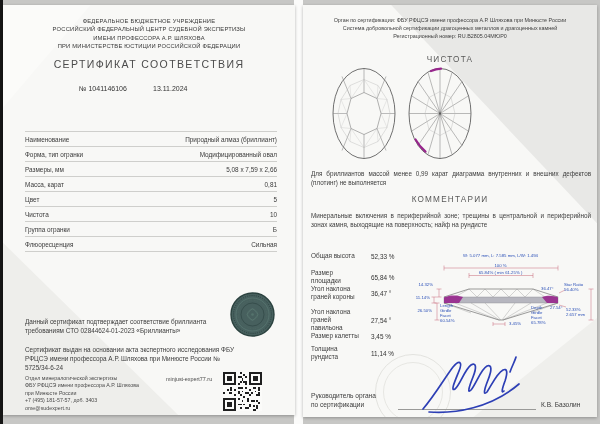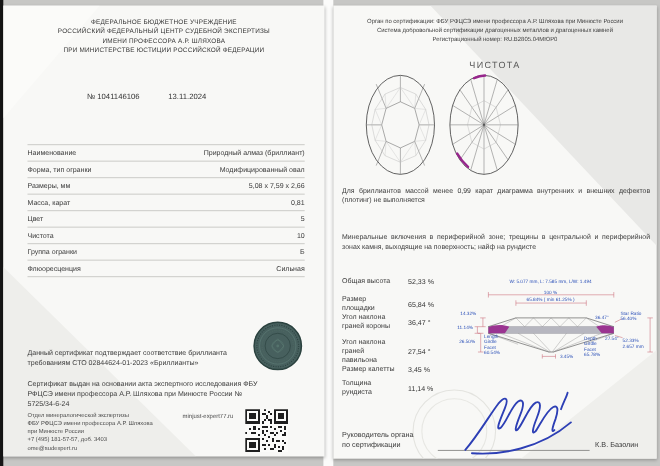--- a/index.html
+++ b/index.html
@@ -96,20 +96,21 @@
 
 <div class="page page-left">
 
   <div class="org-block">
     <div>ФЕДЕРАЛЬНОЕ БЮДЖЕТНОЕ УЧРЕЖДЕНИЕ</div>
     <div>РОССИЙСКИЙ ФЕДЕРАЛЬНЫЙ ЦЕНТР СУДЕБНОЙ ЭКСПЕРТИЗЫ</div>
     <div>ИМЕНИ ПРОФЕССОРА А.Р. ШЛЯХОВА</div>
     <div>ПРИ МИНИСТЕРСТВЕ ЮСТИЦИИ РОССИЙСКОЙ ФЕДЕРАЦИИ</div>
   </div>
 
+  <div class="cert-title">СЕРТИФИКАТ СООТВЕТСТВИЯ</div>
   <div class="cert-number">№ 1041146106</div>
   <div class="cert-date">13.11.2024</div>
 
   <div class="cert-table">
     <div class="cert-row">
       <span>Наименование</span>
       <span class="val">Природный алмаз (бриллиант)</span>
     </div>
     <div class="cert-row">
       <span>Форма, тип огранки</span>
@@ -227,20 +228,21 @@
       <circle cx="33" cy="48" r="0.9" fill="#555"></circle>
       <g stroke="#97268c" stroke-width="2.2" fill="none" stroke-linecap="round">
         <path d="M24,5.6 Q29,3.4 34,3.2"></path>
         <path d="M8.5,74 Q12.5,81 18.5,86.2"></path>
       </g>
     </svg>
   </div>
 
   <p class="note clarity-note">Для бриллиантов массой менее 0,99 карат диаграмма внутренних и внешних дефектов (плотинг) не выполняется</p>
 
+  <div class="section-title t-comments">КОММЕНТАРИИ</div>
   <p class="note comments-text">Минеральные включения в периферийной зоне;  трещины в центральной и периферийной зонах камня, выходящие на поверхность; найф на рундисте</p>
 
 
   <div class="prop-row" style="top:247px">
     <span class="plabel">Общая высота</span>
     <span class="pval">52,33 %</span>
   </div>
   <div class="prop-row" style="top:264px">
     <span class="plabel">Размер площадки</span>
     <span class="pval">65,84 %</span>

